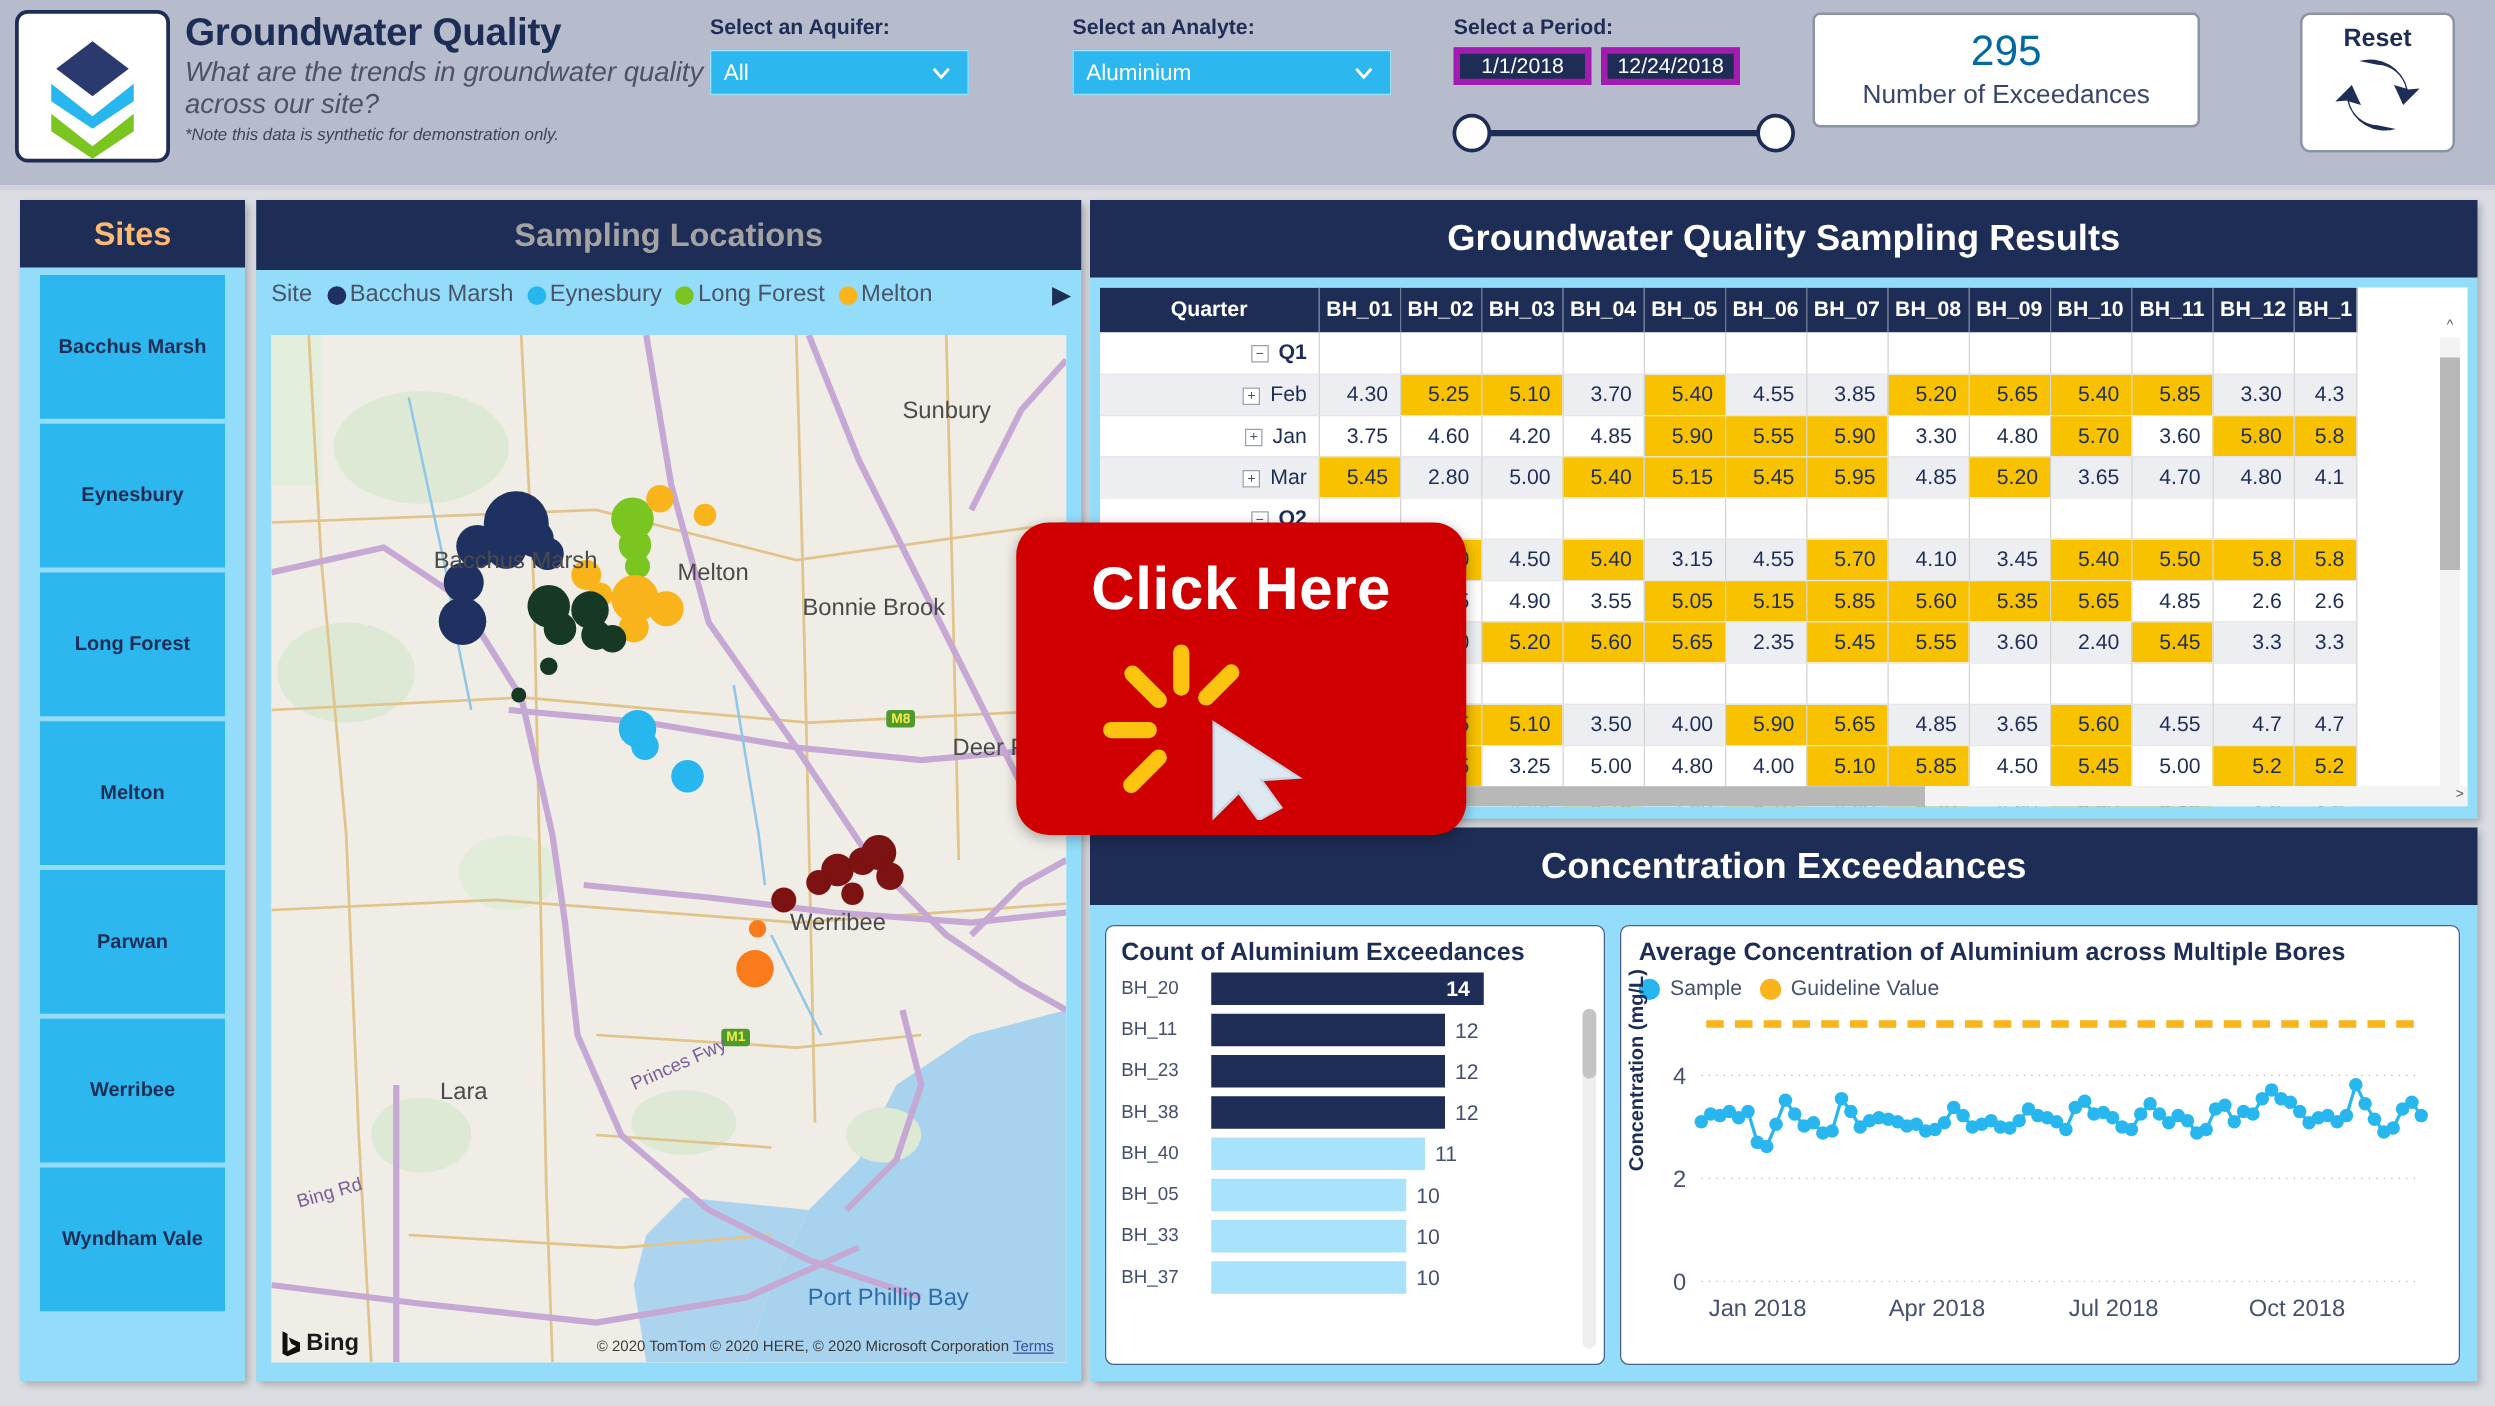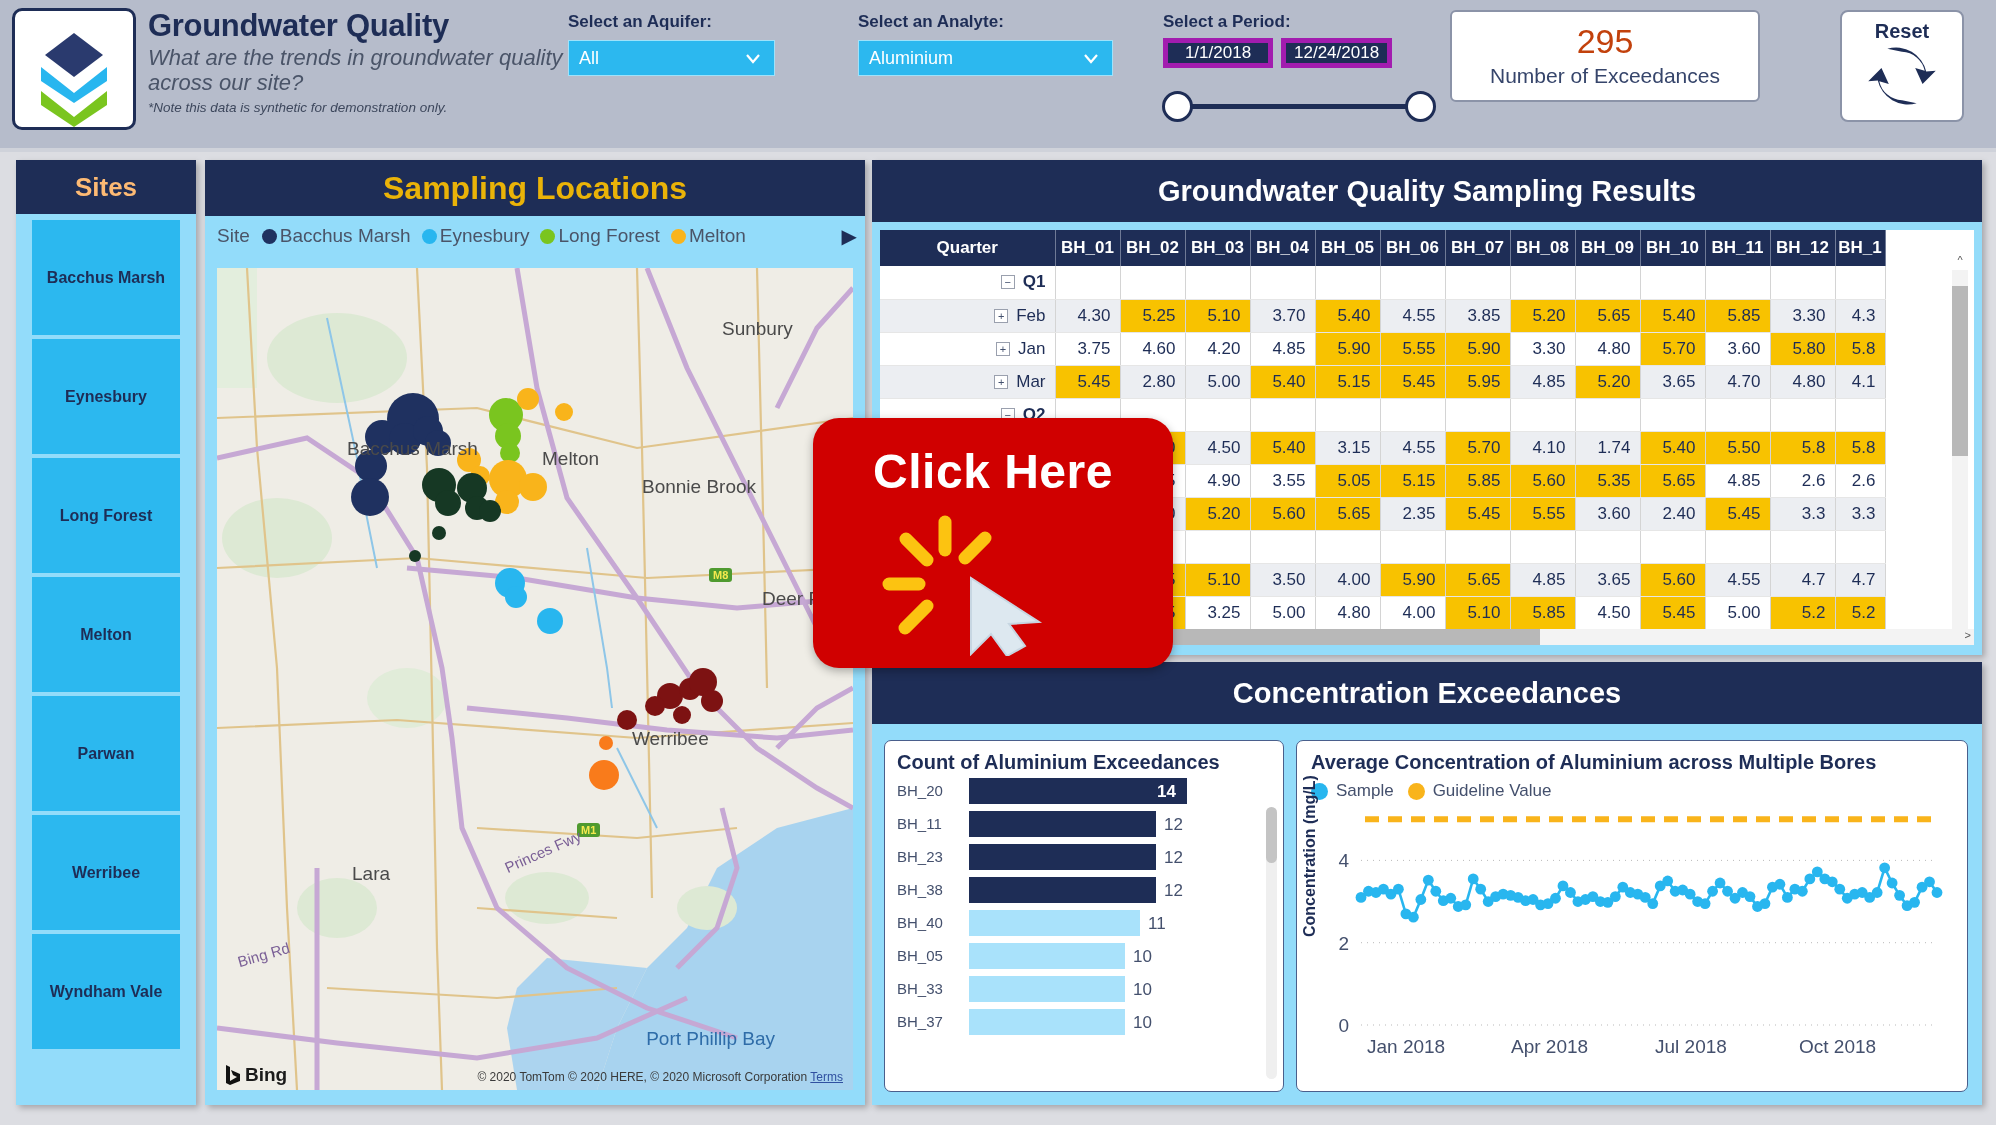--- a/index.html
+++ b/index.html
@@ -60,21 +60,21 @@
   }
   .slider-knob {
     position:absolute; top:-13px; width:31px; height:31px; border-radius:50%;
     background:#fff; border:3px solid #1e2d56;
   }
   #kpi-card {
     position:absolute; left:1450px; top:10px; width:310px; height:92px;
     background:#fff; border:2px solid #8b93a8; border-radius:6px;
     display:flex; flex-direction:column; align-items:center; justify-content:center;
   }
-  #kpi-value { font-size:34px; color:#c2410c; line-height:1; }
+  #kpi-value { font-size:34px; color:#0369a1; line-height:1; }
   #kpi-label { font-size:21px; color:#36456b; margin-top:6px; }
   #reset-btn {
     position:absolute; left:1840px; top:10px; width:124px; height:112px;
     background:#fff; border:2px solid #8b93a8; border-radius:8px;
     display:flex; flex-direction:column; align-items:center; justify-content:flex-start;
     padding-top:8px; cursor:pointer;
   }
   #reset-label { font-size:20px; font-weight:bold; color:#1e2d56; }
   
   #sidebar {
@@ -91,21 +91,21 @@
     background:#2cb8ef; color:#1e2d56; font-size:16px; font-weight:bold;
     height:115px; margin-bottom:4px; display:flex; align-items:center;
     justify-content:center; text-align:center; line-height:1.25; cursor:pointer;
   }
   
   #map-panel {
     position:absolute; left:205px; top:160px; width:660px; height:945px;
     background:#93dcfa; box-shadow:3px 3px 6px rgba(0,0,0,0.25);
   }
   #map-title {
-    height:56px; background:#1e2d56; color:#eab308; font-size:32px; font-weight:bold;
+    height:56px; background:#1e2d56; color:#a3a3a3; font-size:26px; font-weight:bold;
     display:flex; align-items:center; justify-content:center;
   }
   #map-legend {
     height:40px; display:flex; align-items:center; padding:0 12px; gap:4px;
     font-size:19px; color:#4a5468; position:relative;
   }
   .lg-dot { width:15px; height:15px; border-radius:50%; display:inline-block; margin-right:3px; }
   .lg-item { display:flex; align-items:center; margin-right:7px; }
   #legend-arrow {
     position:absolute; right:8px; top:50%; transform:translateY(-50%);
@@ -548,21 +548,21 @@
           <tr class="alt">
             <td class="qcol indent"><span class="expander">+</span><span class="">Apr</span></td>
             <td class="">4.20</td>
             <td class="hl">6.00</td>
             <td class="">4.50</td>
             <td class="hl">5.40</td>
             <td class="">3.15</td>
             <td class="">4.55</td>
             <td class="hl">5.70</td>
             <td class="">4.10</td>
-            <td class="">1.74</td>
+            <td class="">3.45</td>
             <td class="hl">5.40</td>
             <td class="hl">5.50</td>
             <td class="hl">5.8</td>
             <td class="hl">5.8</td>
           </tr>
           <tr class="">
             <td class="qcol indent"><span class="expander">+</span><span class="">May</span></td>
             <td class="hl">4.95</td>
             <td class="">4.15</td>
             <td class="">4.90</td>

